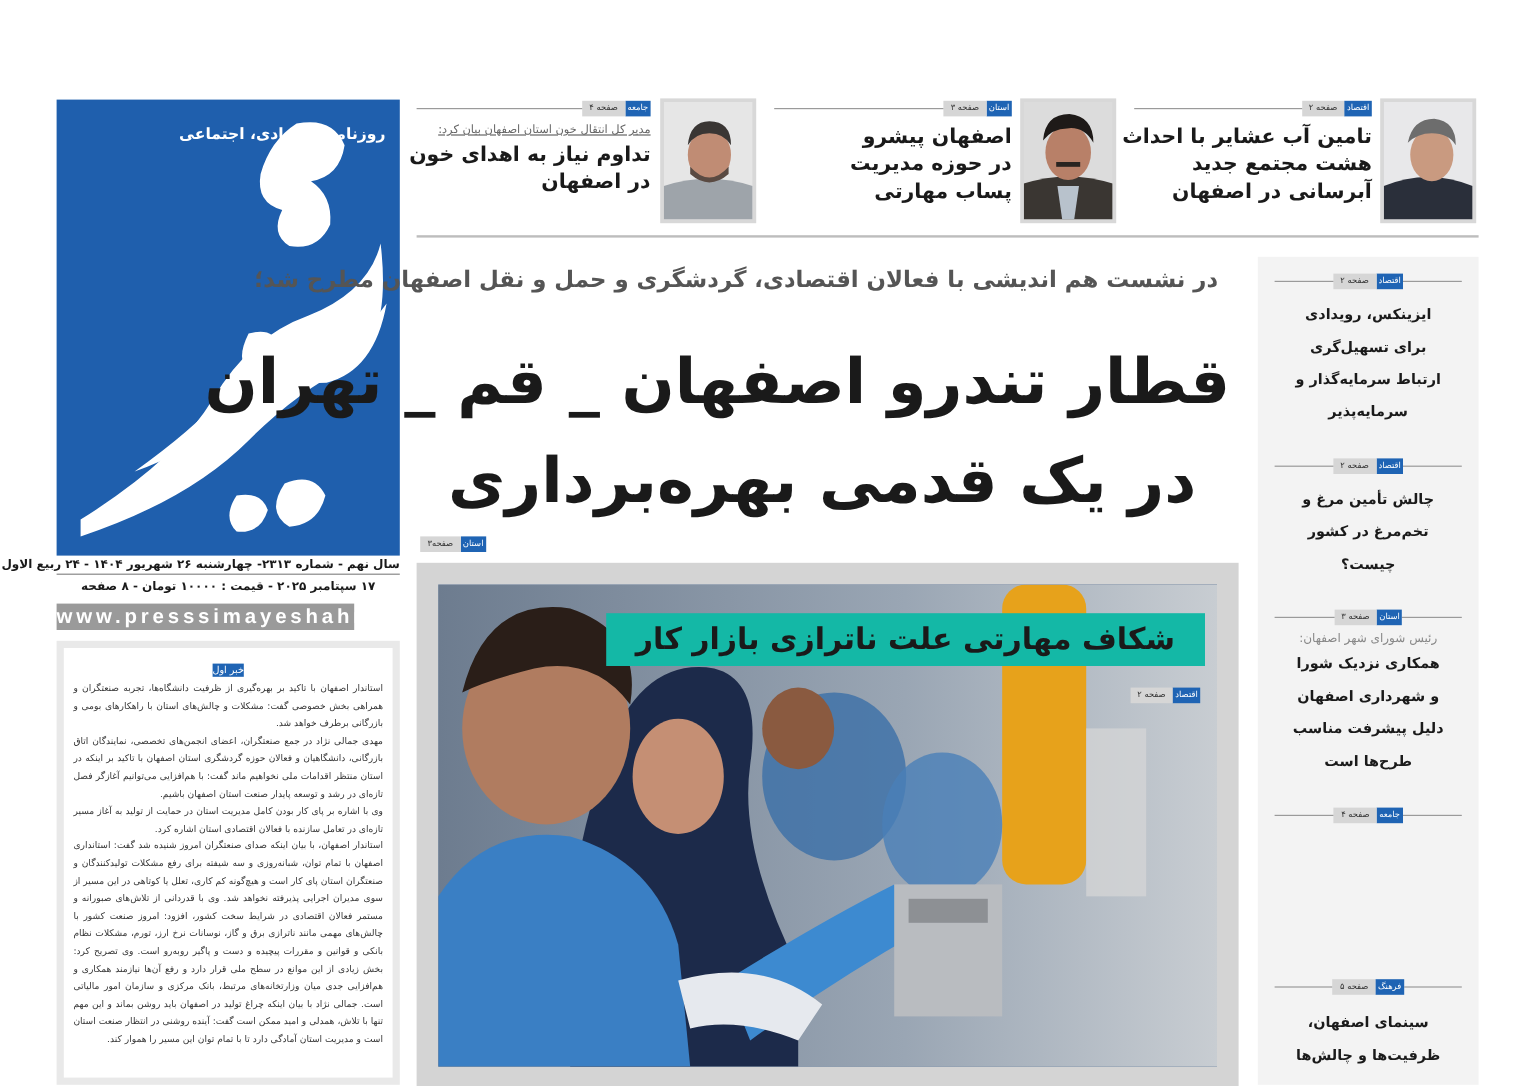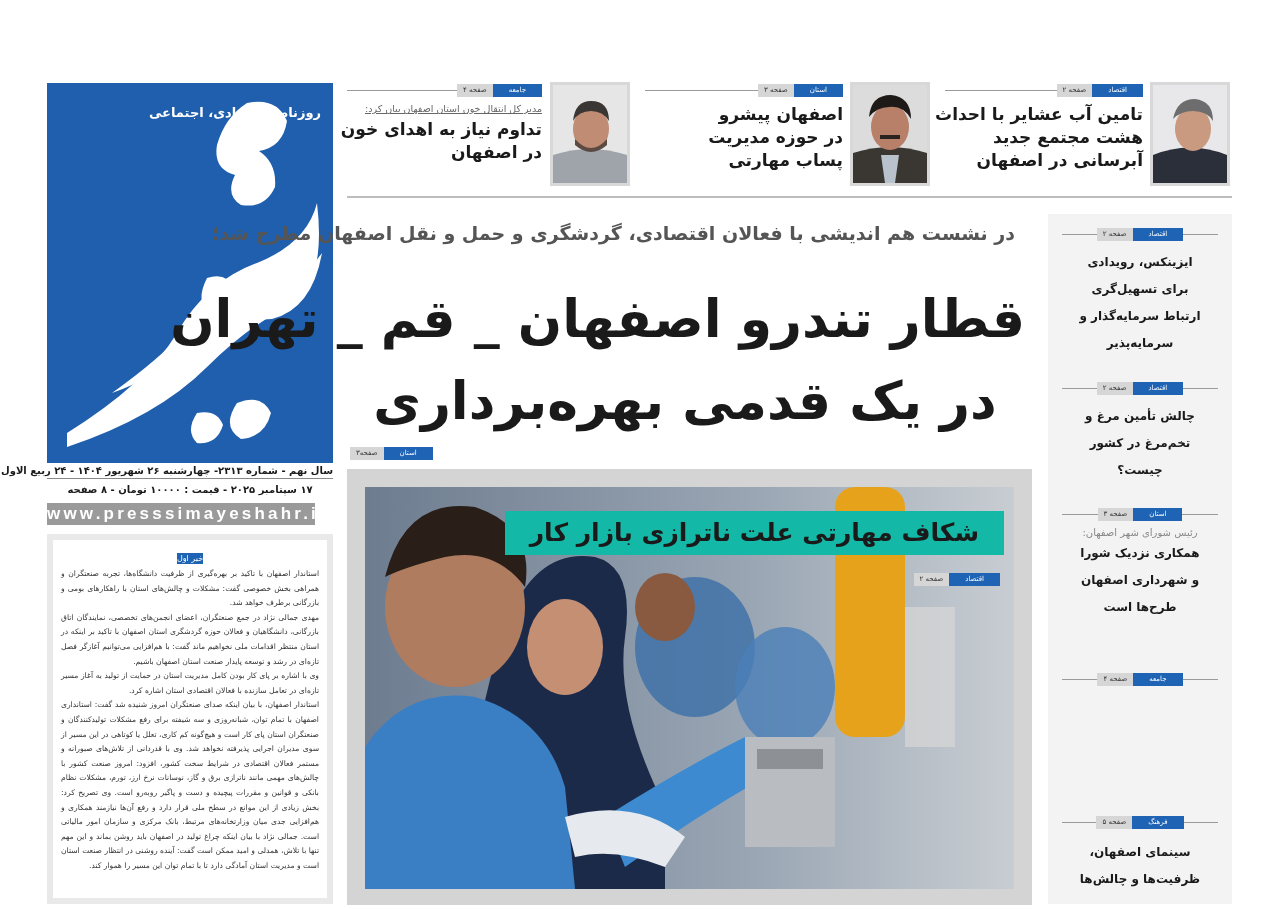--- a/index.html
+++ b/index.html
@@ -8,35 +8,35 @@
 
   .abs { position: absolute; }
 
   
   .masthead { left: 47px; top: 83px; width: 286px; height: 380px; background: #1f5fad; overflow: hidden; }
   .masthead .tagline { position: absolute; right: 12px; top: 22px; color: #fff; font-size: 13px; font-weight: bold; }
   .masthead svg { position: absolute; left: 0; top: 0; }
 
   .issue-line { left: 47px; top: 465px; width: 286px; font-size: 10px; font-weight: bold; text-align: center; border-bottom: 1px solid #888; padding-bottom: 2px; white-space: nowrap; }
   .issue-line2 { left: 47px; top: 484px; width: 286px; font-size: 10px; font-weight: bold; text-align: center; white-space: nowrap; }
-  .site { left: 47px; top: 503px; width: 268px; height: 22px; background: #9a9a9a; color: #fff; font-family: "Liberation Sans", sans-serif; font-size: 17px; font-weight: bold; letter-spacing: 3.2px; text-align: center; line-height: 22px; direction: ltr; }
+  .site { left: 47px; top: 503px; width: 248px; height: 22px; background: #9a9a9a; color: #fff; font-family: "Liberation Sans", sans-serif; font-size: 17px; font-weight: bold; letter-spacing: 3.2px; text-align: center; line-height: 22px; direction: ltr; }
 
   
   .lead-box { left: 47px; top: 534px; width: 286px; height: 370px; background: #e9e9e9; padding: 6px; }
   .lead-inner { background: #fff; width: 100%; height: 100%; padding: 6px 8px; text-align: center; }
   .chip-blue { display: inline-block; background: #1f64b4; color: #fff; font-size: 8px; padding: 1px 0; }
   .lead-title { font-size: 15px; font-weight: bold; line-height: 18px; margin-top: 3px; }
   .lead-body { font-size: 7.6px; line-height: 14.6px; text-align: justify; color: #333; margin-top: 2px; }
   .lead-body p { margin: 0; }
 
   
   .teaser-photo { width: 80px; height: 104px; background: #d8d8d8; padding: 3px; }
   .teaser-photo svg { width: 100%; height: 100%; display: block; }
   .section-tag { display: flex; align-items: center; gap: 0; direction: rtl; }
-  .section-tag .cat { background: #1f64b4; color: #fff; font-size: 7px; padding: 1px 16px; line-height: 11px; }
+  .section-tag .cat { background: #1f64b4; color: #fff; font-size: 7px; padding: 1px 2px; line-height: 11px; }
   .section-tag .pg { background: #d6d6d6; color: #333; font-size: 7px; padding: 1px 6px; line-height: 11px; }
   .rule-line { height: 1px; background: #9a9a9a; flex: 1; }
 
   .teaser-title { font-size: 17px; font-weight: bold; line-height: 23px; text-align: right; white-space: nowrap; }
   .teaser-kicker { font-size: 9.5px; color: #666; text-align: right; white-space: nowrap; text-decoration: underline; }
 
   .hr-top { left: 347px; top: 196px; width: 885px; height: 2px; background: #bdbdbd; }
 
   
   .kicker { left: 345px; top: 222px; width: 670px; text-align: center; font-size: 19px; font-weight: bold; color: #555; white-space: nowrap; }
@@ -244,20 +244,21 @@
     <div class="section-tag" style="margin-bottom:6px;">
       <span class="rule-line"></span>
       <span class="cat">استان</span>
       <span class="pg">صفحه ۳</span>
       <span class="rule-line"></span>
     </div>
     <div class="rc-kicker">رئیس شورای شهر اصفهان:</div>
     <div class="rc-title">
       <div>همکاری نزدیک شورا</div>
       <div>و شهرداری اصفهان</div>
+      <div>دلیل پیشرفت مناسب</div>
       <div>طرح‌ها است</div>
     </div>
   </div>
 
   <div style="position:absolute; left:14px; top:459px; width:156px;">
     <div class="section-tag" style="margin-bottom:8px;">
       <span class="rule-line"></span>
       <span class="cat">جامعه</span>
       <span class="pg">صفحه ۴</span>
       <span class="rule-line"></span>

